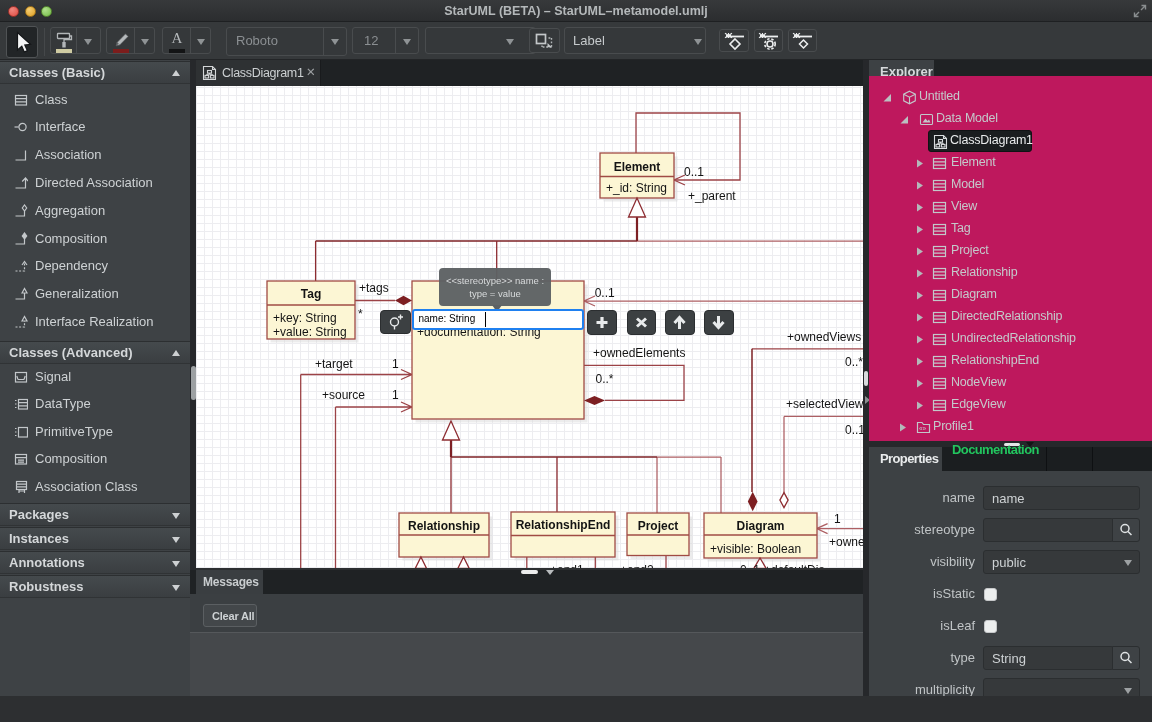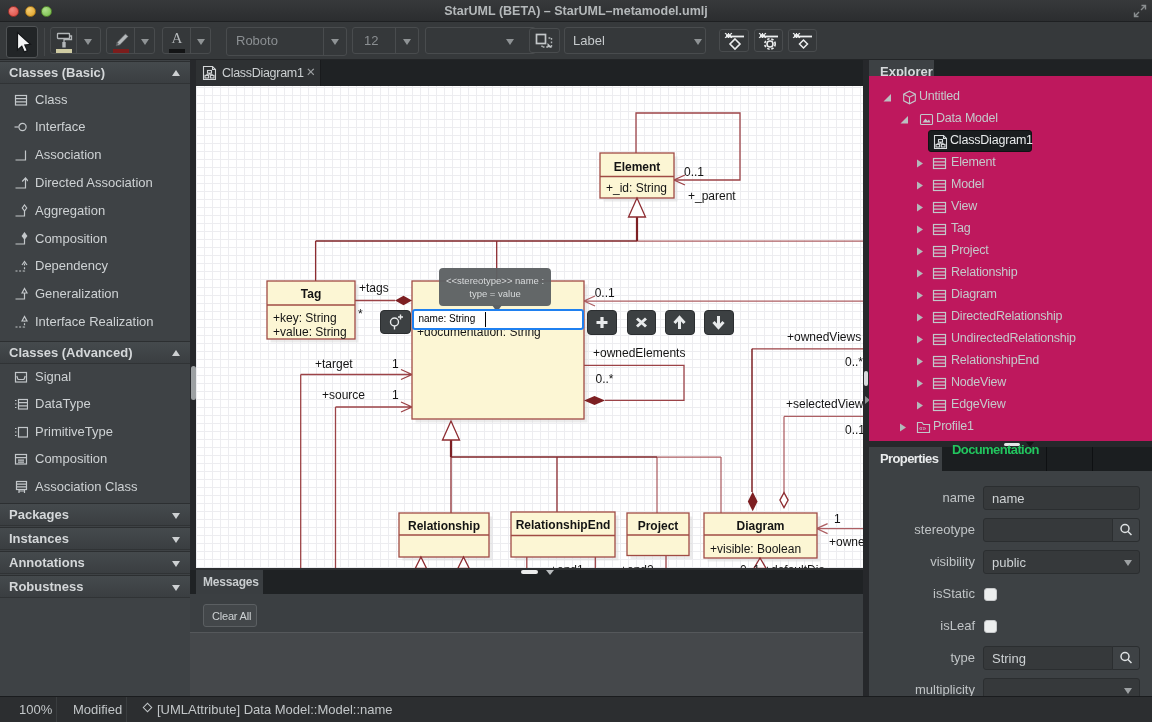--- a/index.html
+++ b/index.html
@@ -34,21 +34,21 @@
 #dtabx{left:306px;top:65px;font-size:11.5px;color:#9da1a3}
 
 #canvas{left:196px;top:86px;width:667px;height:482px;background-color:#fff;overflow:hidden;
  background-image:repeating-linear-gradient(0deg,#ededf0 0,#ededf0 1px,transparent 1px,transparent 8px),repeating-linear-gradient(90deg,#ededf0 0,#ededf0 1px,transparent 1px,transparent 8px)}
 
 #msgbar{left:190px;top:570px;width:676px;height:24px;background:#1f2224}
 #msgtab{left:196px;top:570px;width:67px;height:24px;background:#3a3e41}
 #msgtab span{position:absolute;left:7px;top:4.5px;font-size:12px;font-weight:bold;color:#c9cdcf;letter-spacing:-0.2px}
 #msgtools{left:190px;top:594px;width:676px;height:38px;background:#3b3f42}
 #clearall{left:203px;top:604px;width:54px;height:23px;border:1px solid #5b5f62;border-radius:3px;background:#43474a}
-#clearall span{position:absolute;left:8px;top:5px;font-size:11px;font-weight:normal;color:#ced2d4;white-space:nowrap;letter-spacing:-0.2px}
+#clearall span{position:absolute;left:8px;top:5px;font-size:11px;font-weight:bold;color:#ced2d4;white-space:nowrap;letter-spacing:-0.2px}
 #msgbody{left:190px;top:632px;width:676px;height:64px;background:#45484b;border-top:1px solid #55585b}
 
 #statusbar{left:0;top:696px;width:1152px;height:26px;background:#2c2e30;border-top:1px solid #1a1c1e}
 .sbtext{position:absolute;top:5px;font-size:13px;color:#c2c6c8}
 .sbsep{position:absolute;top:0;width:1px;height:26px;background:#202224;border-right:1px solid #3a3d3f}
 
 #rstrip{left:863px;top:60px;width:6px;height:636px;background:#26282b}
 #rthumb{left:864px;top:371px;width:4px;height:15px;background:#d8dadc;border-radius:2px}
 #exhead{left:869px;top:60px;width:283px;height:25px;background:#1f2224}
 #extab{left:869px;top:60px;width:65px;height:25px;background:#3d4144}
@@ -662,21 +662,13 @@
           <g fill="none" stroke="#dfe2e4" stroke-width="1.5">
             <circle cx="12" cy="9.5" r="4"></circle>
             <path d="M15 12.5 L18.5 16"></path>
           </g>
         </svg></div>
  <div class="plabel" style="top:210.5px">multiplicity</div>
  <div class="pinput" style="top:206.5px">
         <div class="parr" style="left:140px;top:9px"></div>
       </div>
 </div>
-<div id="statusbar" class="abs">
- <div class="sbtext" style="left:19px">100%</div>
- <div class="sbsep" style="left:56px"></div>
- <div class="sbtext" style="left:73px">Modified</div>
- <div class="sbsep" style="left:126px"></div>
- <div class="abs" style="left:144px;top:7px;width:7px;height:7px;border:1.2px solid #c2c6c8;transform:rotate(45deg)"></div>
- <div class="sbtext" style="left:157px">[UMLAttribute] Data Model::Model::name</div>
-</div>
 
 </div>
 </body></html>

